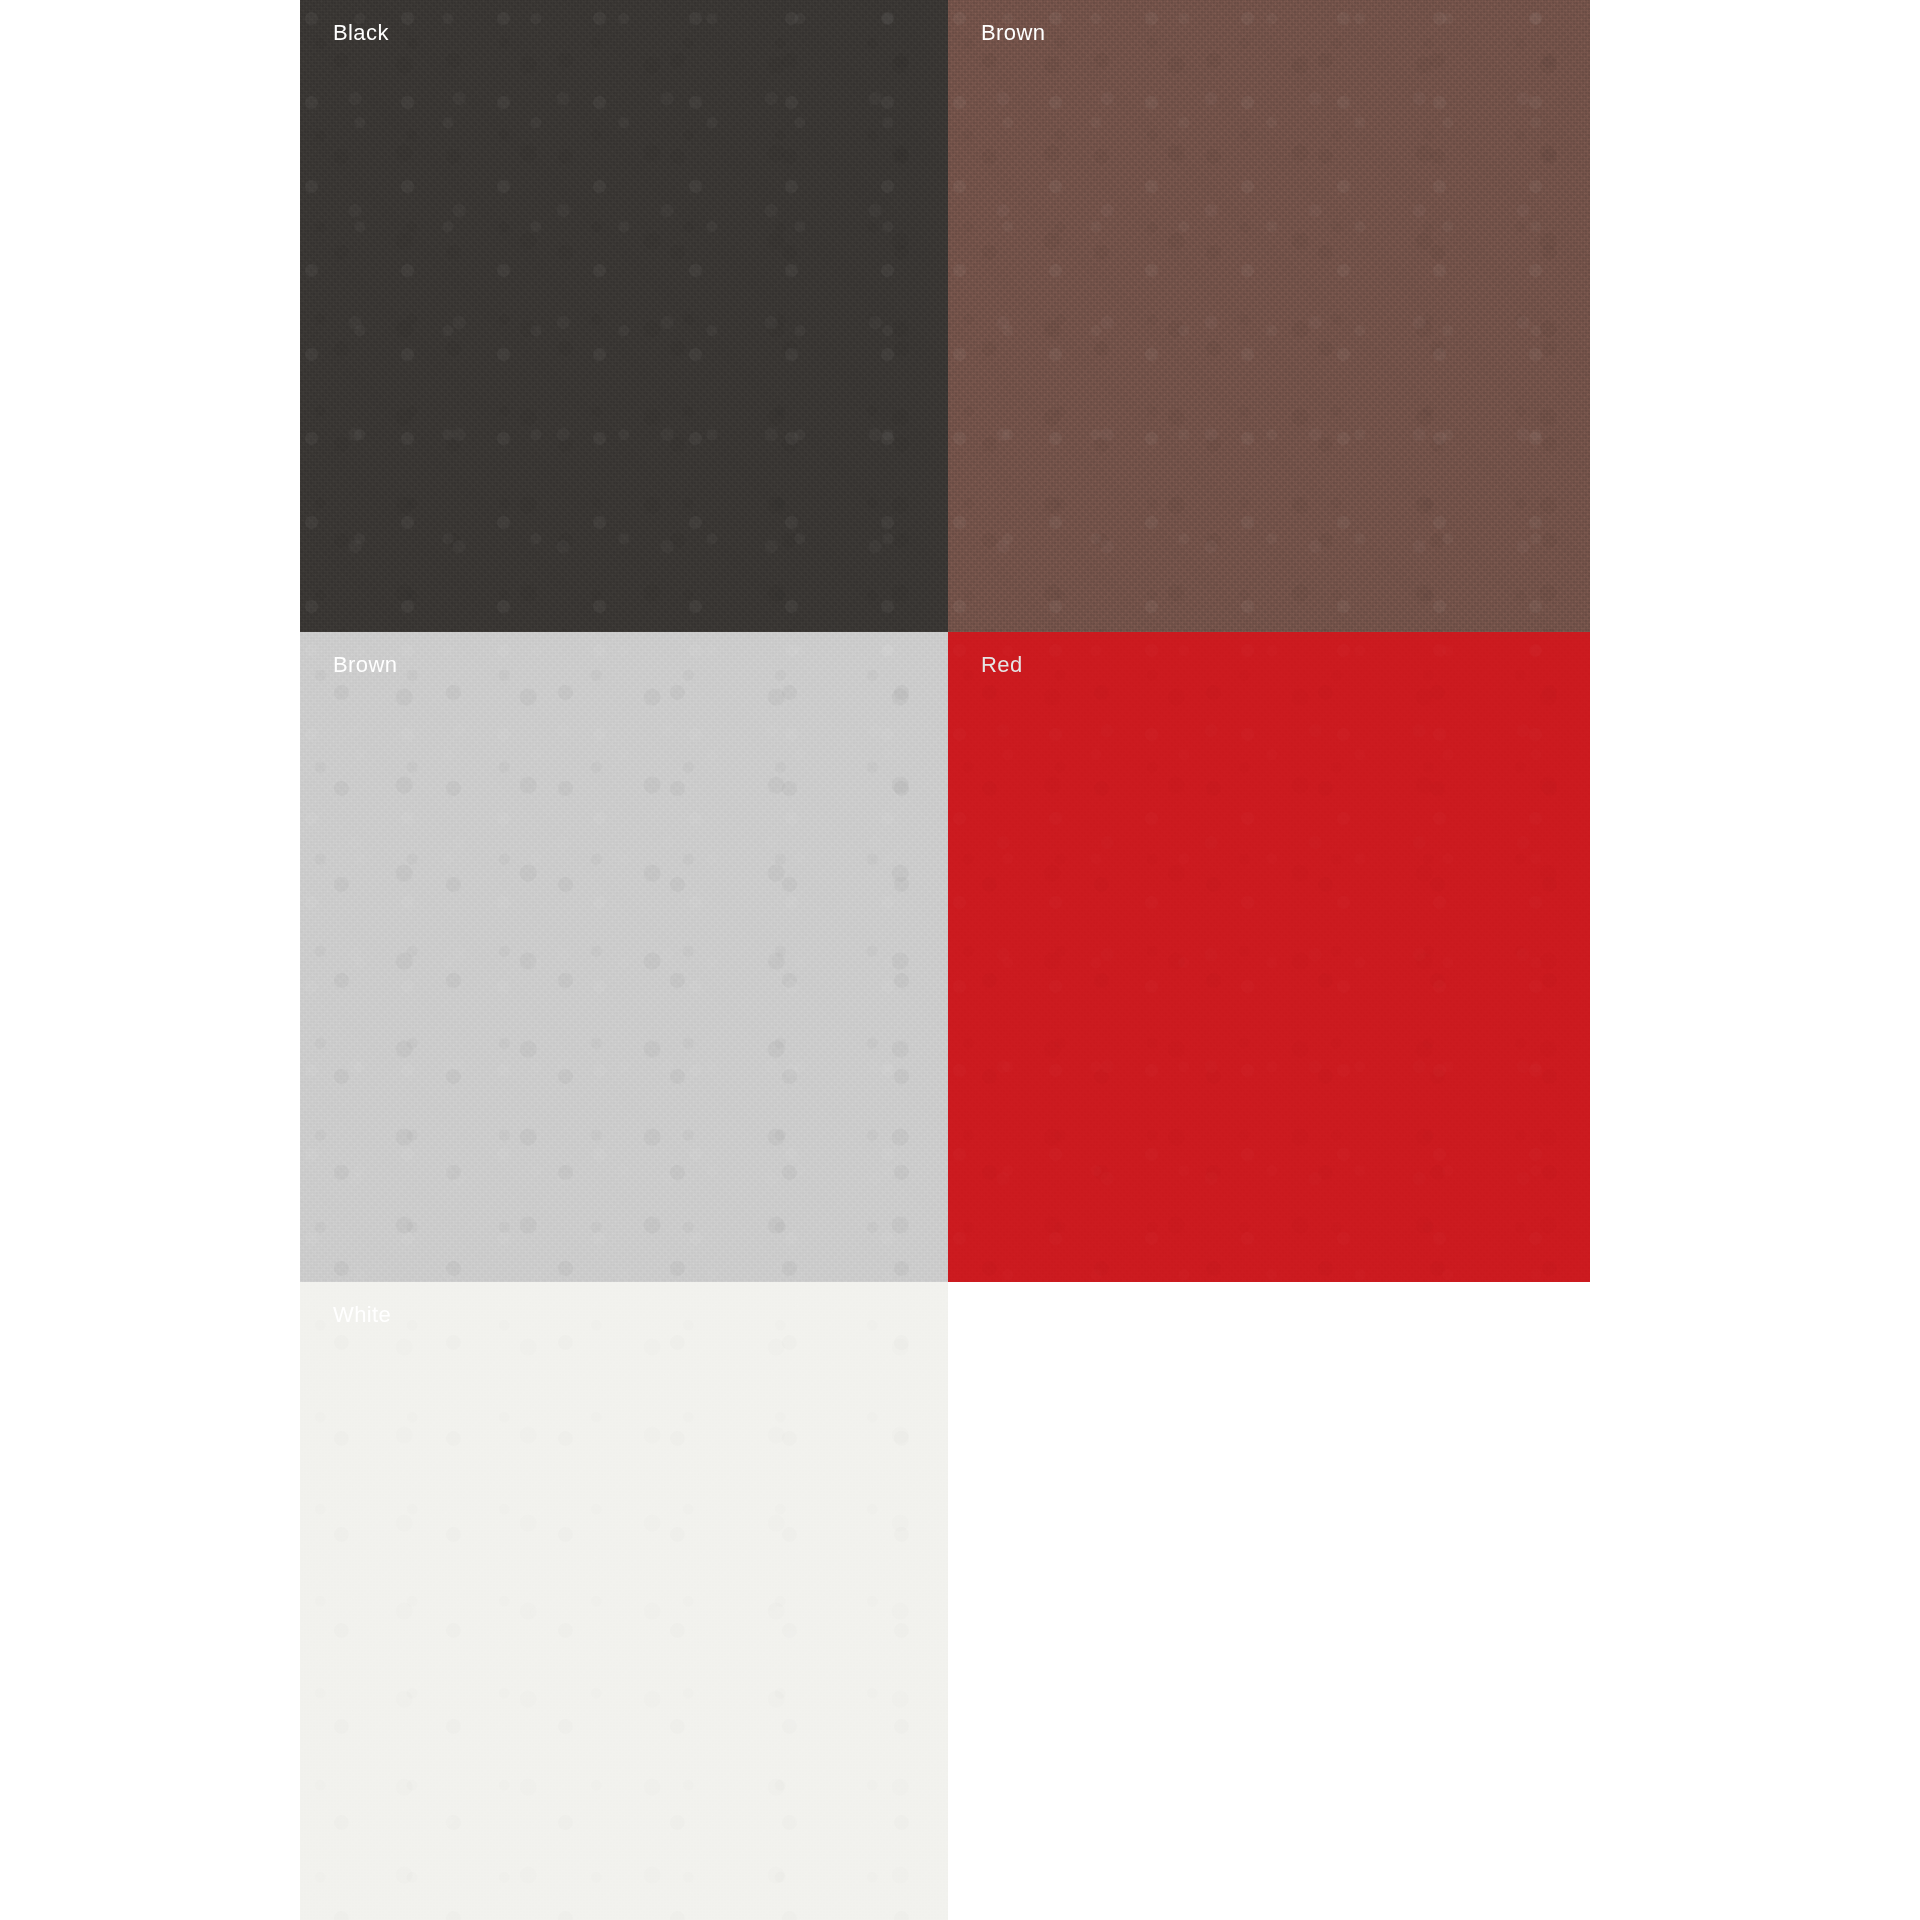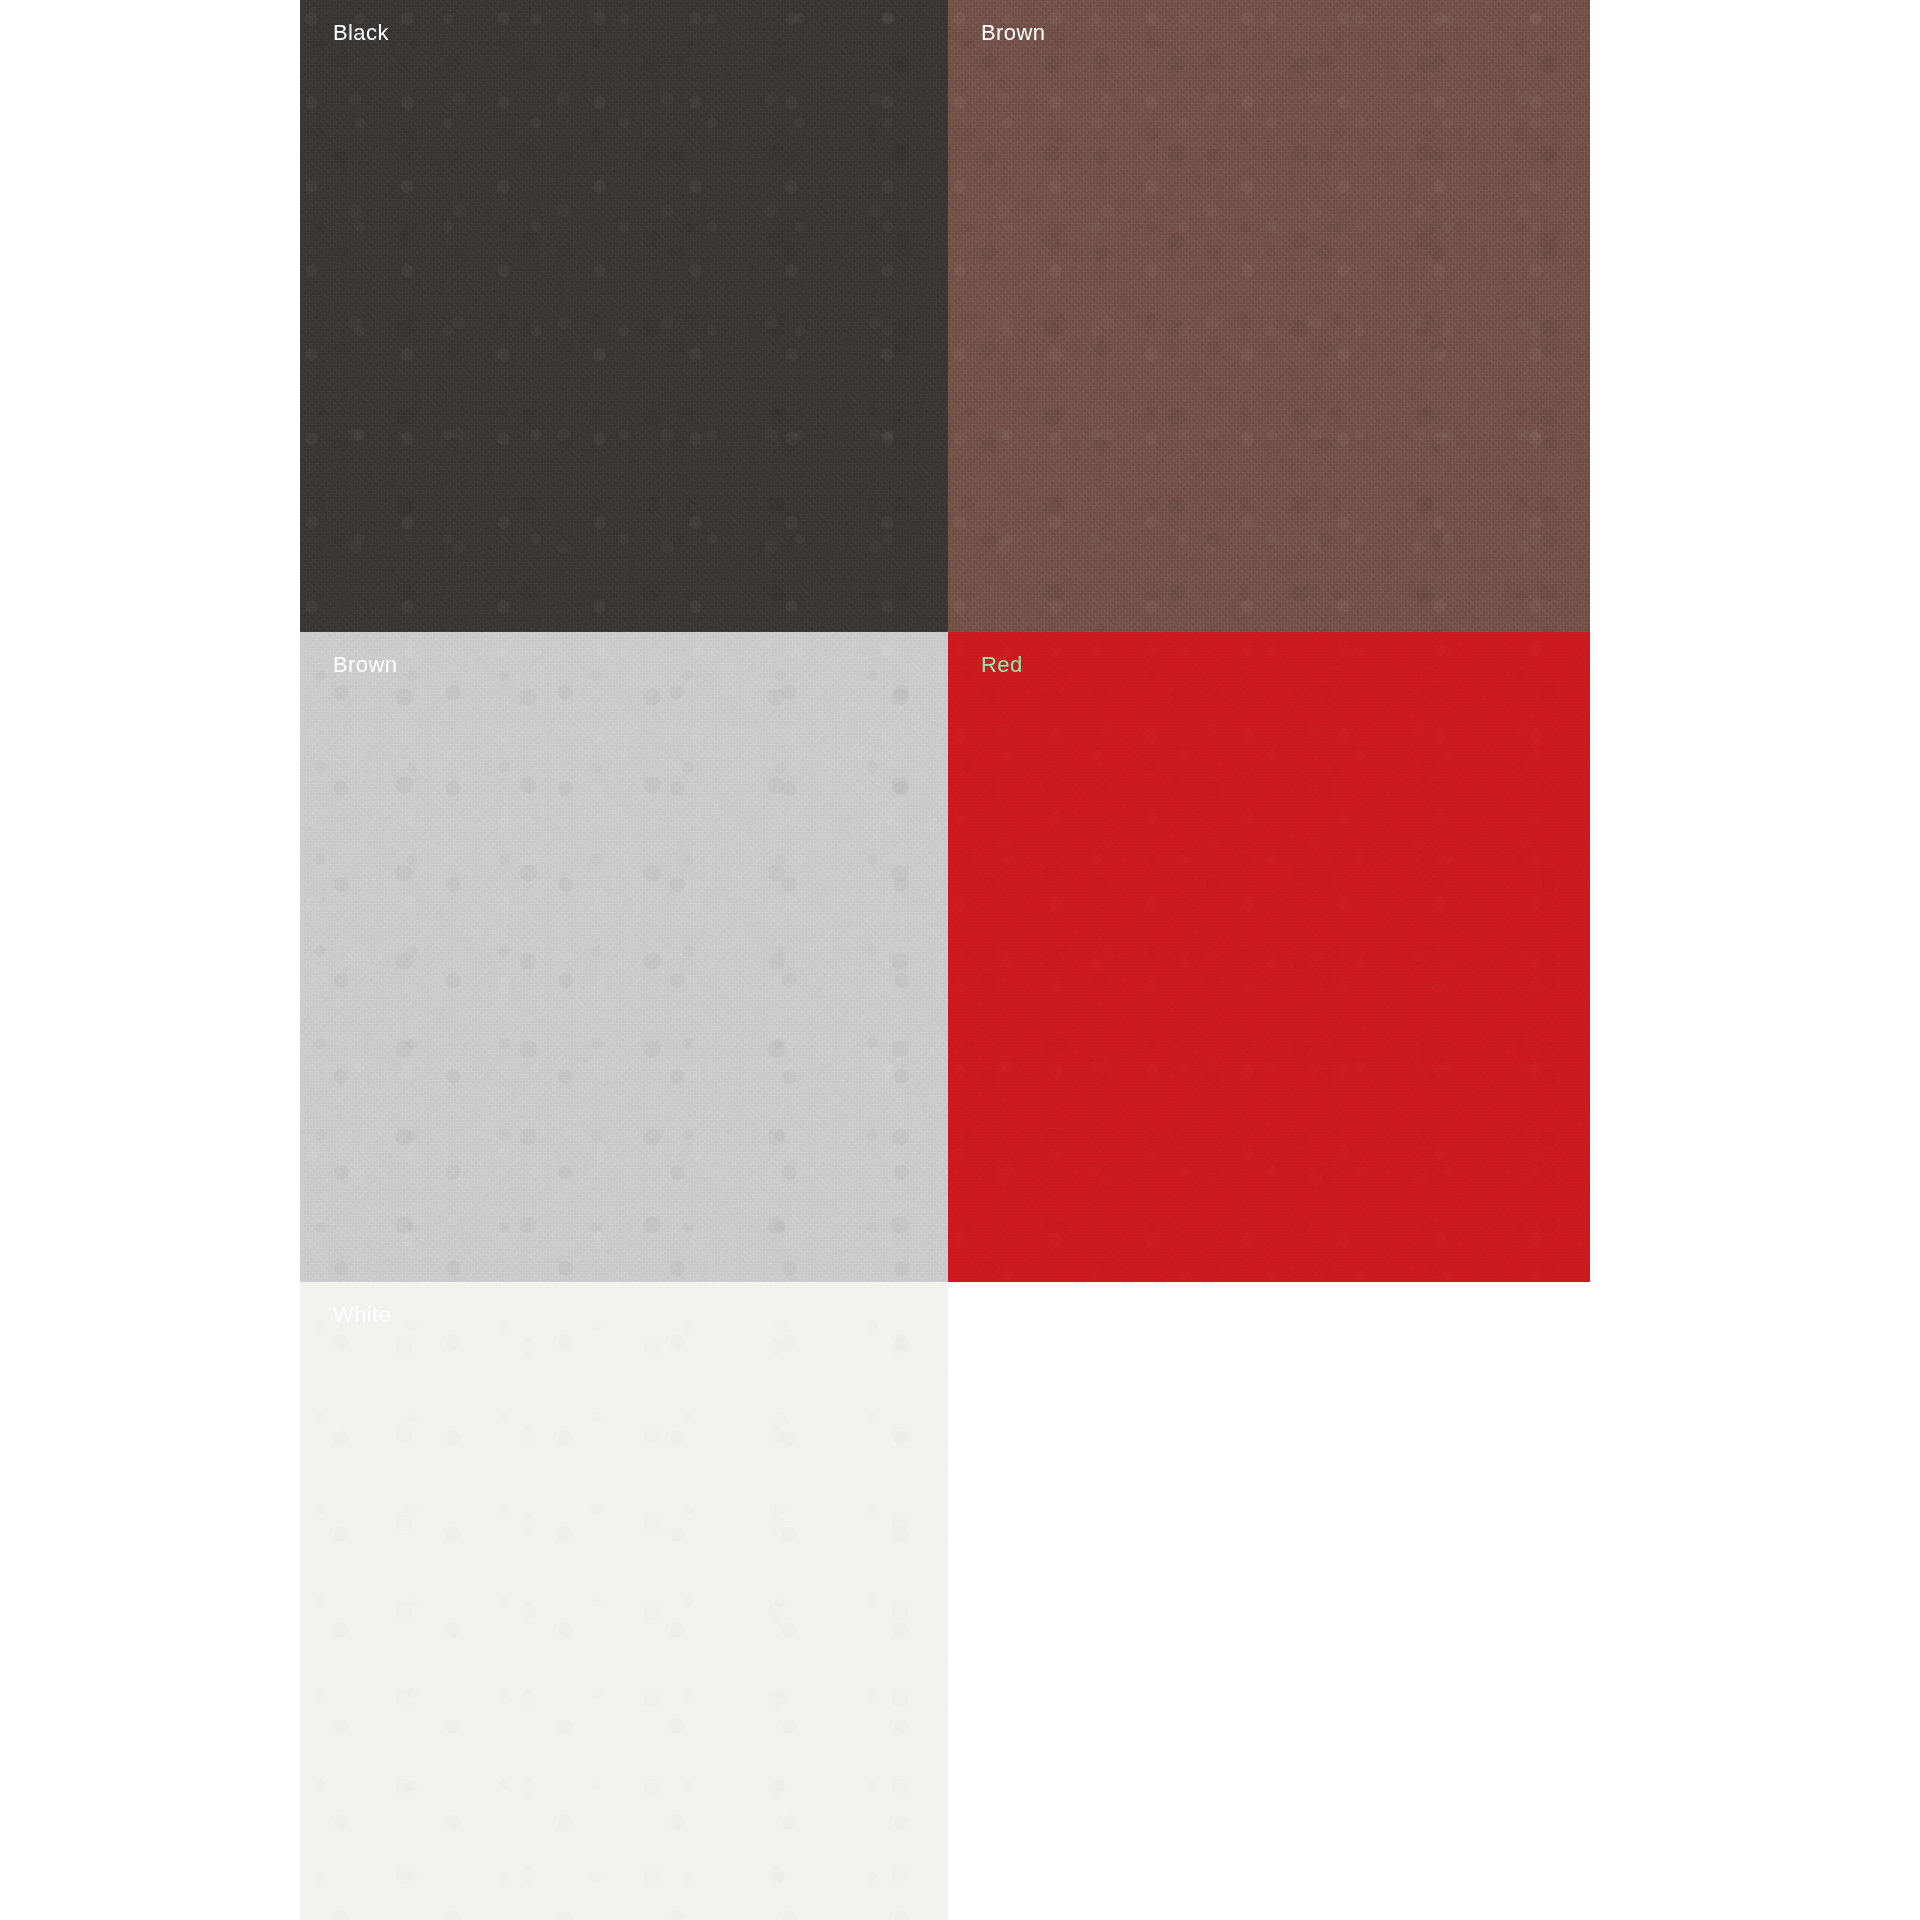--- a/index.html
+++ b/index.html
@@ -125,21 +125,21 @@
 
     <div class="swatch filled" style="background-color: rgb(116, 83, 74);">
       <span class="swatch-label" style="color: rgb(255, 255, 255);">Brown</span>
     </div>
 
     <div class="swatch filled" style="background-color: rgb(205, 205, 205);">
       <span class="swatch-label" style="color: rgb(255, 255, 255);">Brown</span>
     </div>
 
     <div class="swatch filled low-texture" style="background-color: rgb(204, 26, 31);">
-      <span class="swatch-label" style="color: #86efac;">Red</span>
+      <span class="swatch-label" style="color: #e5e5e5;">Red</span>
     </div>
 
     <div class="swatch filled low-texture" style="background-color: rgb(242, 242, 238);">
       <span class="swatch-label" style="color: rgb(255, 255, 255);">White</span>
     </div>
 
     <div class="swatch empty" style="background-color: rgb(255, 255, 255);">
       <span class="swatch-label" style="color: rgb(255, 255, 255);"></span>
     </div>
 

